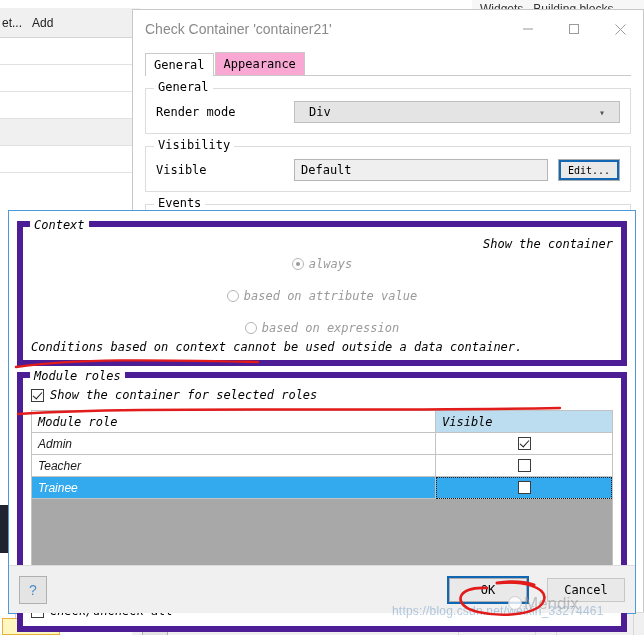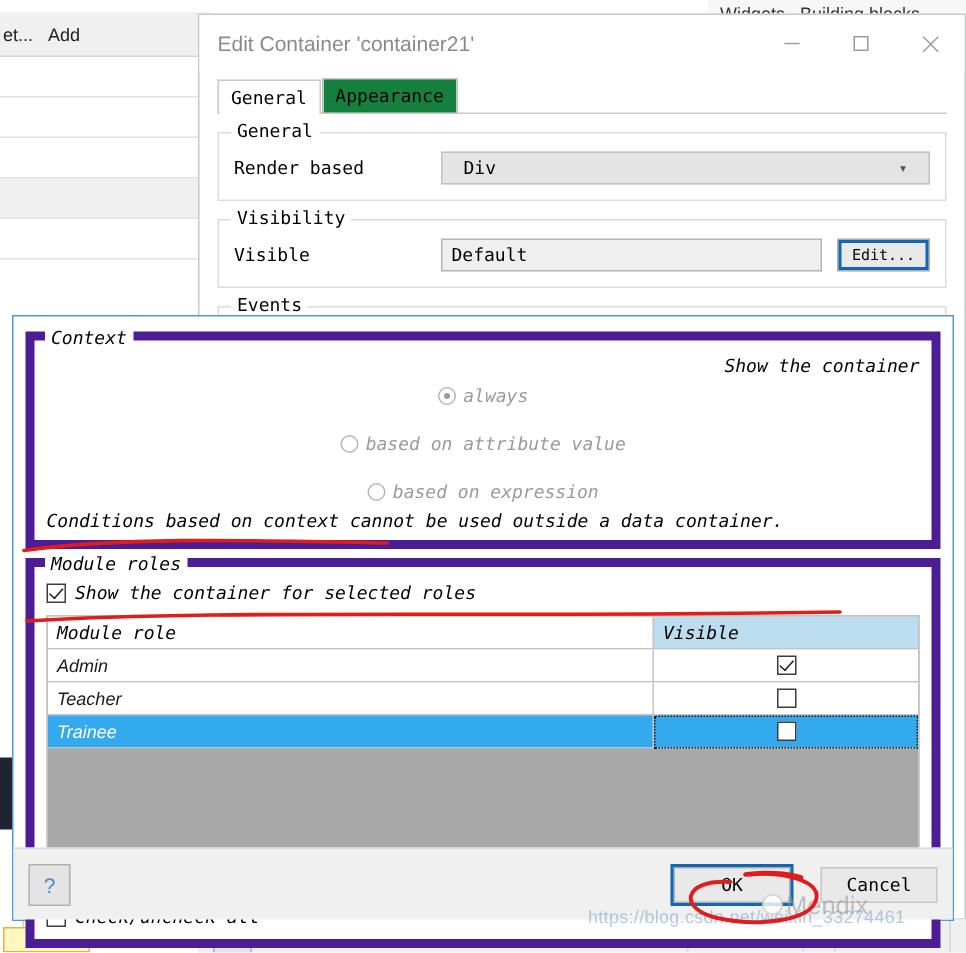--- a/index.html
+++ b/index.html
@@ -89,21 +89,21 @@
     box-shadow: 0 0 0 0 rgba(0,0,0,0);
   }
   #editContainer .body { padding: 0 12px; }
   .tabstrip {
     display: flex; align-items: flex-end; height: 24px;
     border-bottom: 1px solid #c9c9c9; margin-top: 4px;
   }
   .tabstrip .tab {
     font-family: "DejaVu Sans Mono", monospace; font-size: 12px;
     padding: 3px 8px 3px 8px; border: 1px solid #c9c9c9; border-bottom: none;
-    background: #15803d; color: #000; line-height: 16px; margin-right: 1px;
+    background: #f9a8d4; color: #000; line-height: 16px; margin-right: 1px;
   }
   .tabstrip .tab.sel { background: #ffffff; position: relative; top: 1px; }
   .groupbox {
     border: 1px solid #dcdcdc; margin-top: 12px; padding: 6px 10px 10px 10px; position: relative;
   }
   .groupbox > .legend {
     position: absolute; top: -9px; left: 8px; background: #fff; padding: 0 4px;
     font-family: "DejaVu Sans Mono", monospace; font-size: 12px; color: #000;
   }
   .fieldrow { display: flex; align-items: center; gap: 10px; margin-top: 6px; }
@@ -280,21 +280,21 @@
     <span class="t">Building blocks</span>
   </div>
   <div class="bg-right-edge">
     <span class="sliver">s</span>
     <span class="sliver2">o</span>
     <span class="sliver3">le</span>
   </div>
 
   <div class="win" id="editContainer">
     <div class="win-titlebar">
-      <div class="win-title">Edit Container 'container21'</div>
+      <div class="win-title">Check Container 'container21'</div>
       <div class="win-buttons">
         <div class="win-btn">
           <svg width="12" height="12" viewBox="0 0 12 12">
               <line x1="1" y1="6" x2="11" y2="6" stroke="currentColor" stroke-width="1"></line>
             </svg>
         </div>
         <div class="win-btn">
           <svg width="12" height="12" viewBox="0 0 12 12">
               <rect x="1.5" y="1.5" width="9" height="9" fill="none" stroke="currentColor" stroke-width="1"></rect>
             </svg>
@@ -310,21 +310,21 @@
 
     <div class="body">
       <div class="tabstrip">
         <div class="tab sel">General</div>
         <div class="tab">Appearance</div>
       </div>
 
       <div class="groupbox">
         <div class="legend">General</div>
         <div class="fieldrow">
-          <div class="fieldlabel">Render based</div>
+          <div class="fieldlabel">Render mode</div>
           <div class="combo">
             <span>Div</span>
             <span class="chev">▾</span>
           </div>
         </div>
       </div>
 
       <div class="groupbox">
         <div class="legend">Visibility</div>
         <div class="fieldrow">

